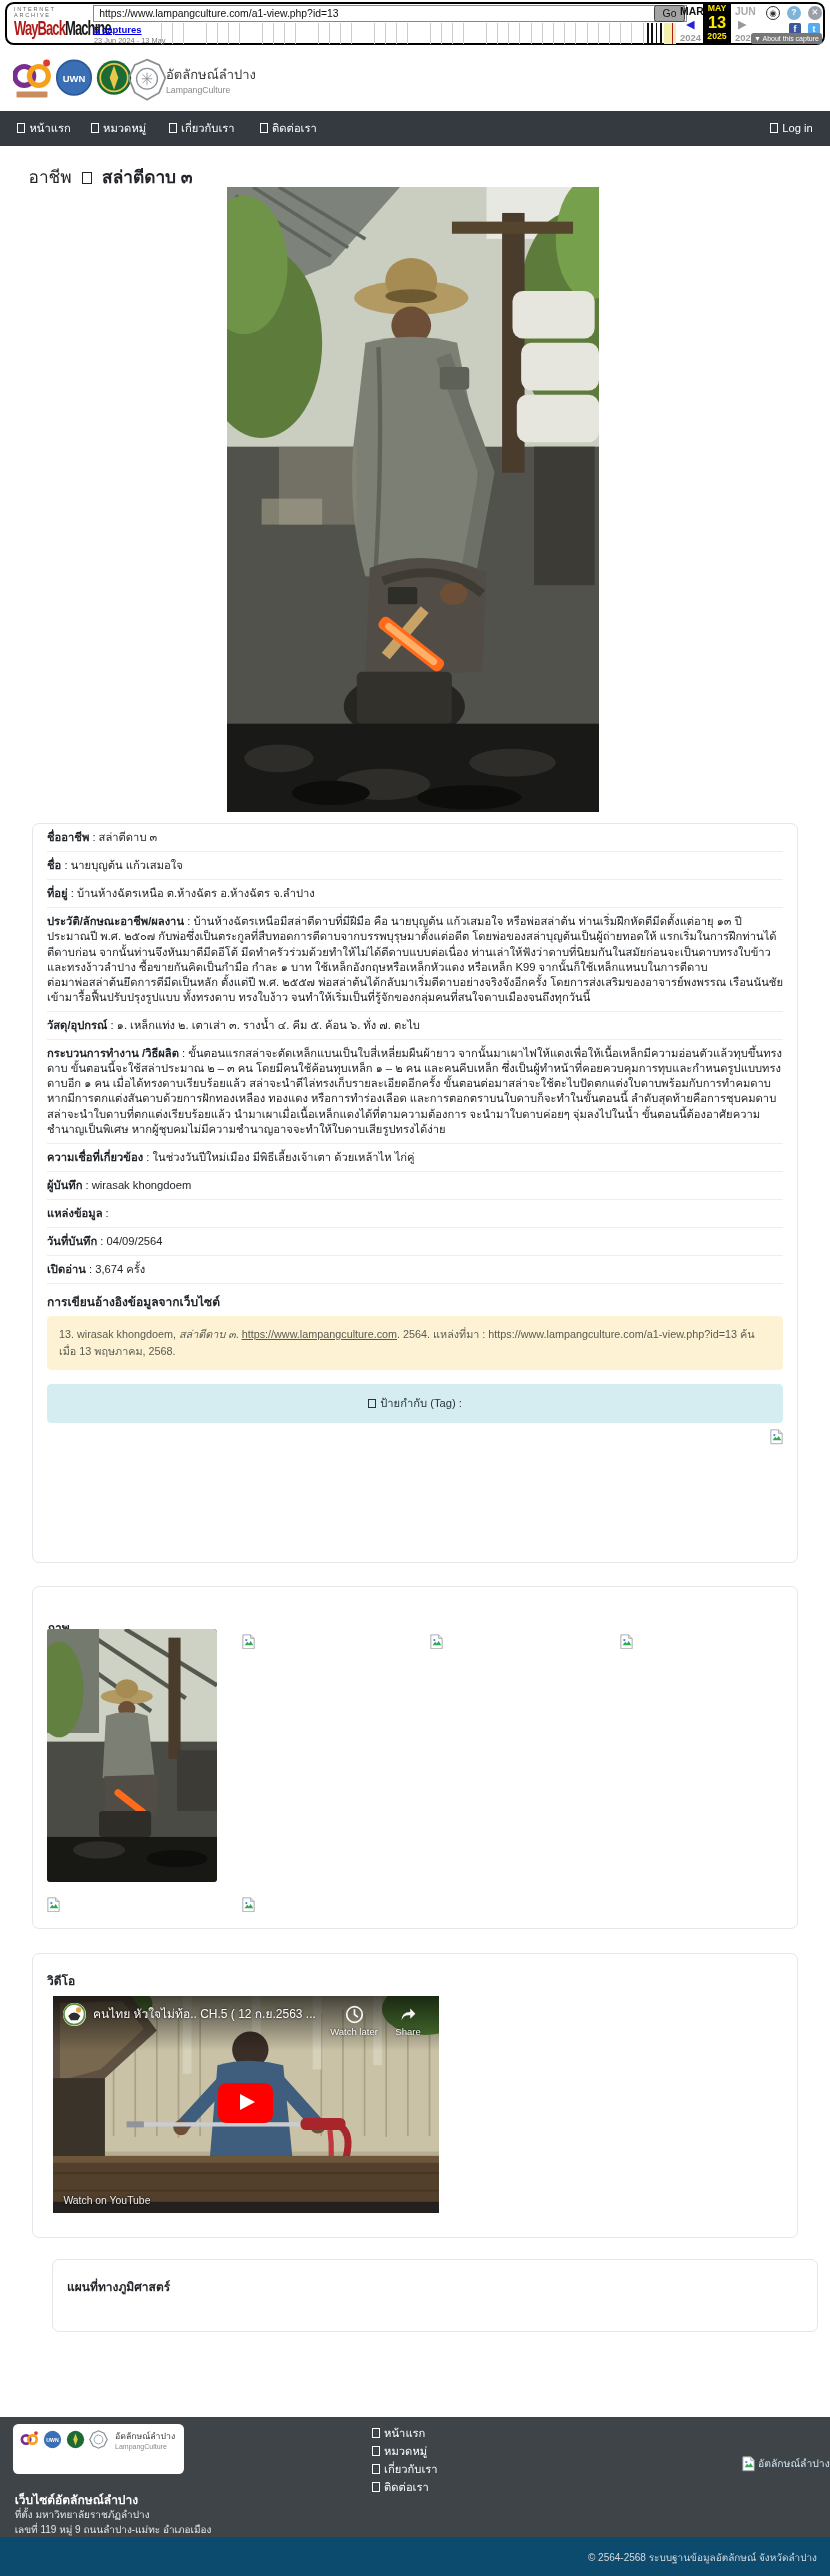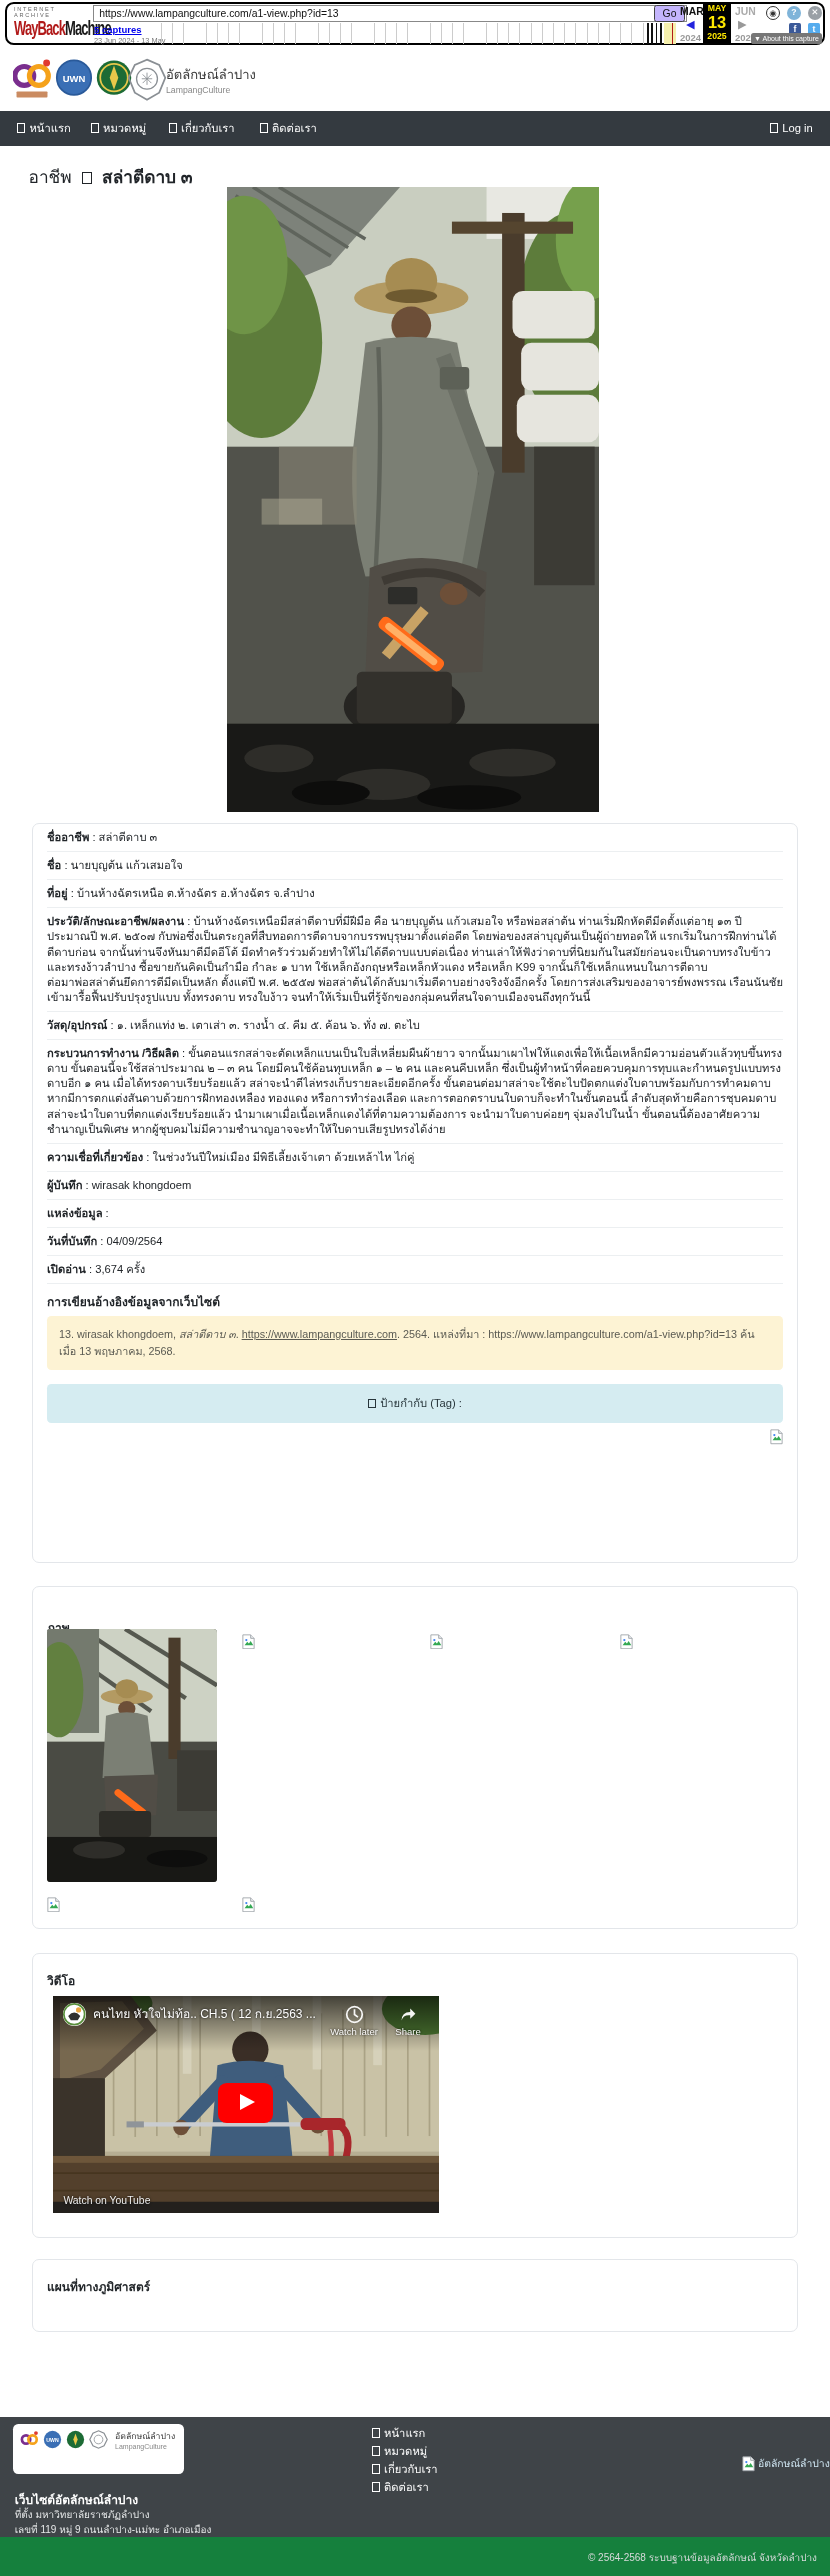--- a/index.html
+++ b/index.html
@@ -13,21 +13,21 @@
   .wb-logo .ia { font-size:5.6px; letter-spacing:1.7px; color:#666; }
   .wb-logo .wbm { font-size:13px; font-weight:bold; letter-spacing:-0.9px; line-height:1; transform:scaleY(1.5); transform-origin:top left; }
   .wb-logo .wbm .red { color:#b11a1a; } .wb-logo .wbm .blk { color:#1a1a1a; }
   .wb-url { position:absolute; left:93px; top:5.2px; width:594px; height:17.3px; border:0.9px solid #888; font-size:10.4px; color:#111; padding:0 5.2px; background:#fff; font-family:inherit; }
   .wb-cap { position:absolute; left:94px; top:24px; font-size:9.5px; color:#0000ee; text-decoration:underline; font-weight:bold; }
   .wb-dates { position:absolute; left:94px; top:36px; font-size:7.4px; color:#777; }
   .wb-ticks { position:absolute; left:161px; top:22.5px; width:484px; height:21px; background:repeating-linear-gradient(90deg,#ccc 0 0.9px,transparent 0.9px 11.2px); }
   .wb-bars { position:absolute; left:647px; top:22.5px; width:17.3px; height:21px; background:repeating-linear-gradient(90deg,#111 0 1.7px,transparent 1.7px 4.3px); }
   .wb-yellow { position:absolute; left:664px; top:22.5px; width:12px; height:21px; background:#f5efad; }
   .wb-yellow i { position:absolute; left:7.8px; top:0; width:1.7px; height:21px; background:#b11a1a; }
-  .wb-go { position:absolute; left:654px; top:5.2px; width:31px; height:17.3px; border:0.9px solid #444; border-radius:2.6px; background:#c4b5fd; font-size:10.4px; color:#111; text-align:center; line-height:15.6px; }
+  .wb-go { position:absolute; left:654px; top:5.2px; width:31px; height:17.3px; border:0.9px solid #444; border-radius:2.6px; background:#a3a3a3; font-size:10.4px; color:#111; text-align:center; line-height:15.6px; }
   .wb-m { position:absolute; top:6px; font-size:10.4px; font-weight:bold; }
   .wb-y { position:absolute; top:32px; font-size:9.5px; font-weight:bold; color:#999; }
   .wb-arrow { position:absolute; top:18px; font-size:11.2px; }
   .wb-day { position:absolute; left:703px; top:2.6px; width:28px; height:42px; background:#000; color:#ffe800; text-align:center; }
   .wb-day .m { font-size:8.7px; font-weight:bold; line-height:11.2px; }
   .wb-day .d { font-size:16.4px; font-weight:bold; line-height:16.4px; }
   .wb-day .y { font-size:8.7px; font-weight:bold; line-height:12px; }
   .wb-ic { position:absolute; width:14px; height:14px; border-radius:50%; font-size:8.7px; text-align:center; line-height:13px; }
   .wb-sq { position:absolute; width:12px; height:12px; border-radius:1.7px; color:#fff; font-size:8.7px; font-weight:bold; text-align:center; line-height:12px; }
   .wb-about { position:absolute; left:751px; top:33px; width:71px; height:11.2px; background:#777; border-radius:2.6px; color:#fff; font-size:7px; text-align:center; line-height:11.2px; }
@@ -84,21 +84,21 @@
   
   .foot { position:absolute; left:0; top:2417px; width:830px; height:120px; background:#3f4448; color:#fff; }
   .foot .brandbox { position:absolute; left:13px; top:7px; width:171px; height:50px; background:#fff; border-radius:5.2px; padding:5.2px 7px; }
   .foot .brandbox .nm { display:inline-block; vertical-align:middle; margin-left:3.5px; }
   .foot .brandbox .nm .th { font-size:8.7px; color:#333; }
   .foot .brandbox .nm .en { font-size:7px; color:#888; }
   .foot .sitename { position:absolute; left:14.7px; top:73px; font-size:12px; font-weight:bold; }
   .foot .addr { position:absolute; left:14.7px; top:90px; font-size:10px; line-height:1.5; color:#e7e9ea; }
   .foot .flink { position:absolute; left:372px; font-size:11.2px; color:#fff; cursor:pointer; }
   .foot .fright { position:absolute; left:742px; top:38px; font-size:10.4px; color:#cfe6f2; }
-  .copy { position:absolute; left:0; top:2537px; width:830px; height:39px; background:#15803d; }
+  .copy { position:absolute; left:0; top:2537px; width:830px; height:39px; background:#0c4a6e; }
   .copy div { position:absolute; right:13px; top:13px; font-size:10px; color:#d8dadb; }
 </style>
 </head>
 <body>
 
 <div id="root">
 
   <div class="wb">
     <div class="wb-frame"></div>
     <div class="wb-logo">
@@ -392,21 +392,21 @@
         <svg width="19" height="19" viewBox="0 0 22 22">
             <path d="M13 4 l6 6 l-6 6 v-4 q-8 -1 -10 6 q0 -10 10 -10 z" fill="#fff"></path>
           </svg>
         <div>Share</div>
       </div>
       <div class="vid-play"></div>
       <div class="vid-watchon">Watch on YouTube</div>
     </div>
   </div>
 
-  <div class="card" style="top:2259px;height:73px;">
+  <div class="card" style="top:2259px;height:73px;margin-left:20px;">
     <div class="sect-h" style="position:absolute;left:14px;top:17.3px;">แผนที่ทางภูมิศาสตร์</div>
   </div>
 
   <div class="foot">
     <div class="brandbox">
       <svg width="19" height="19" viewBox="0 0 44 50" style="vertical-align:middle;">
           <circle cx="13" cy="25" r="11" fill="none" stroke="#7a2e8e" stroke-width="7"></circle>
           <circle cx="30" cy="25" r="11" fill="none" stroke="#f5a21b" stroke-width="7"></circle>
           <circle cx="39" cy="8" r="5" fill="#e03a2f"></circle>
         </svg>

